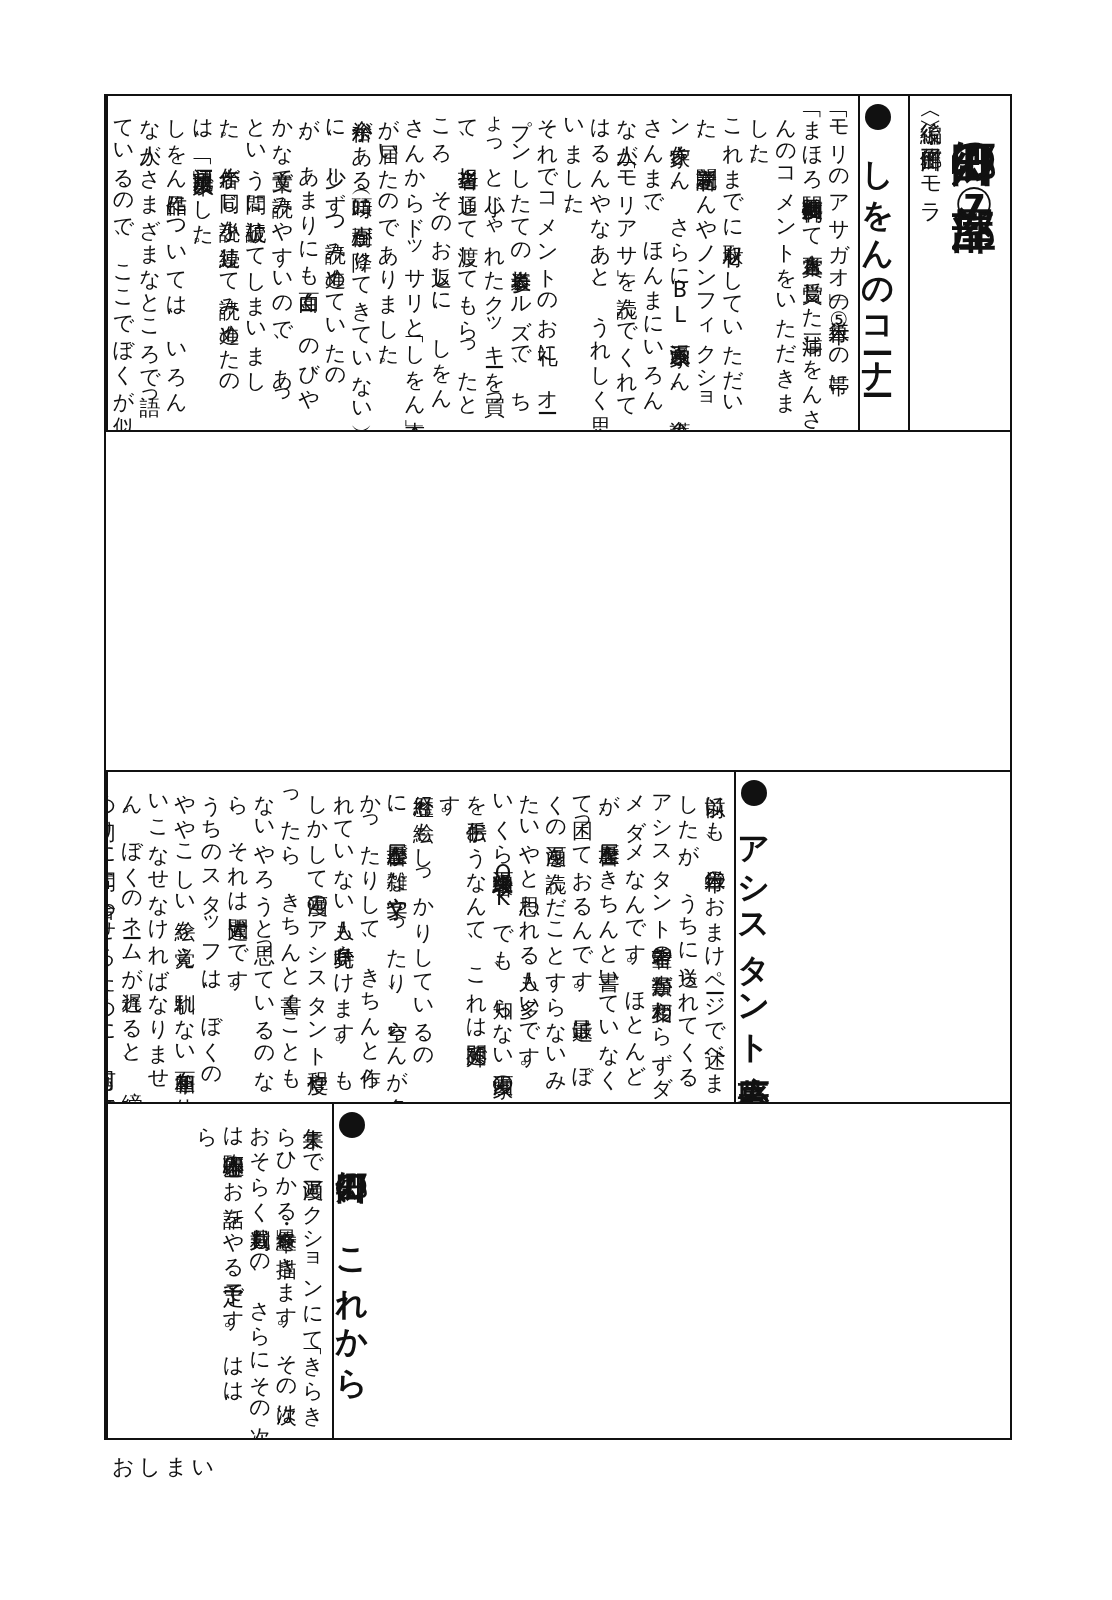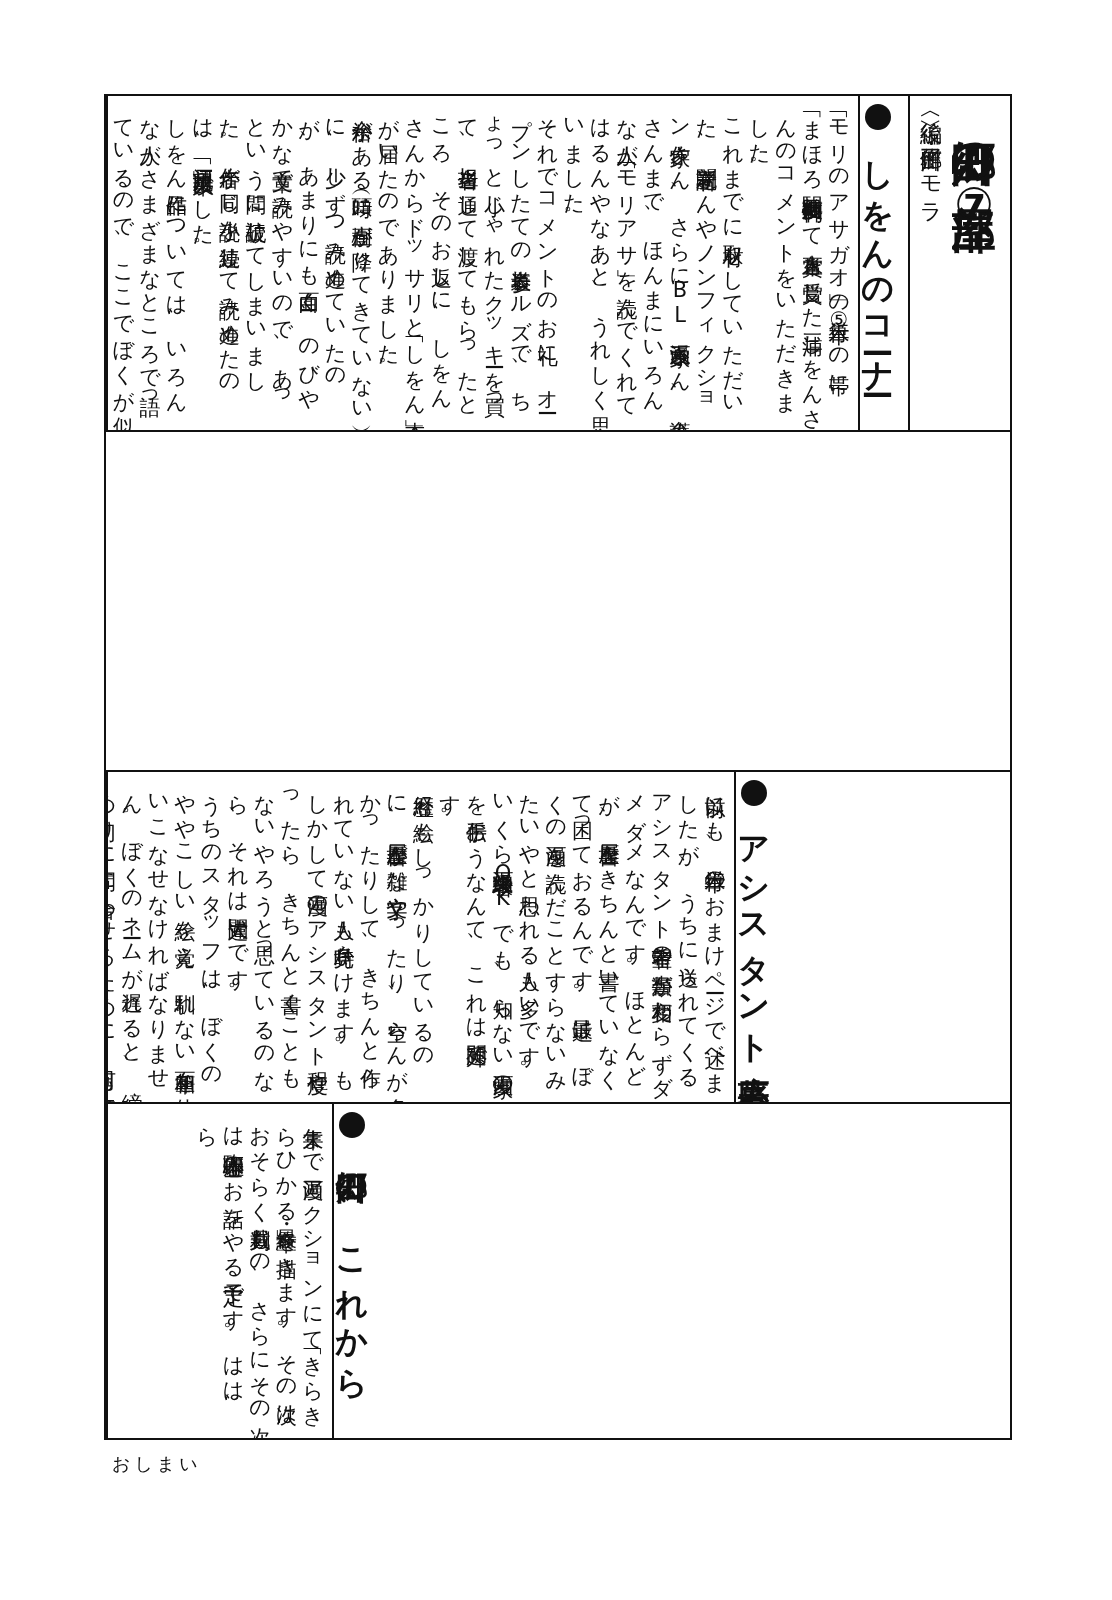--- a/index.html
+++ b/index.html
@@ -10,21 +10,21 @@
   .band { position: absolute; left: 0; width: 100%; border-bottom: 2px solid #111; box-sizing: border-box; }
   .band:last-child { border-bottom: none; }
   .vt { writing-mode: vertical-rl; text-orientation: upright; font-size: 21px; line-height: 26.5px;
         letter-spacing: 1px; white-space: pre-wrap; }
   .cell { position: absolute; top: 0; height: 100%; box-sizing: border-box; padding: 8px 6px; overflow: hidden; }
   .vline { border-left: 2px solid #111; }
   .title-cell { font-size: 46px; font-weight: bold; line-height: 60px; letter-spacing: 4px; }
   .subtitle-cell { font-size: 22px; line-height: 30px; }
   .heading { font-size: 32px; font-weight: bold; line-height: 48px; letter-spacing: 3px; }
   .bullet { display: inline-block; width: 26px; height: 26px; border-radius: 50%; background: #111; margin-bottom: 8px; }
-  .footer { position: absolute; left: 112px; top: 1452px; font-size: 18px; letter-spacing: 4px; }
+  .footer { position: absolute; left: 112px; top: 1452px; font-size: 22px; letter-spacing: 4px; }
 </style>
 </head>
 <body>
 
 <div class="frame">
 
   <div class="band" style="top:0;height:336px;">
     <div class="cell vt title-cell" style="right:0;width:58px;">郷田の部屋⑦</div>
     <div class="cell vt subtitle-cell vline" style="right:58px;width:44px;"><span>〈後編〉</span>　<span>作・郷田マモラ</span></div>
     <div class="cell vt heading vline" style="right:102px;width:50px;"><span class="bullet"></span><span>しをんのコーナー</span></div>

